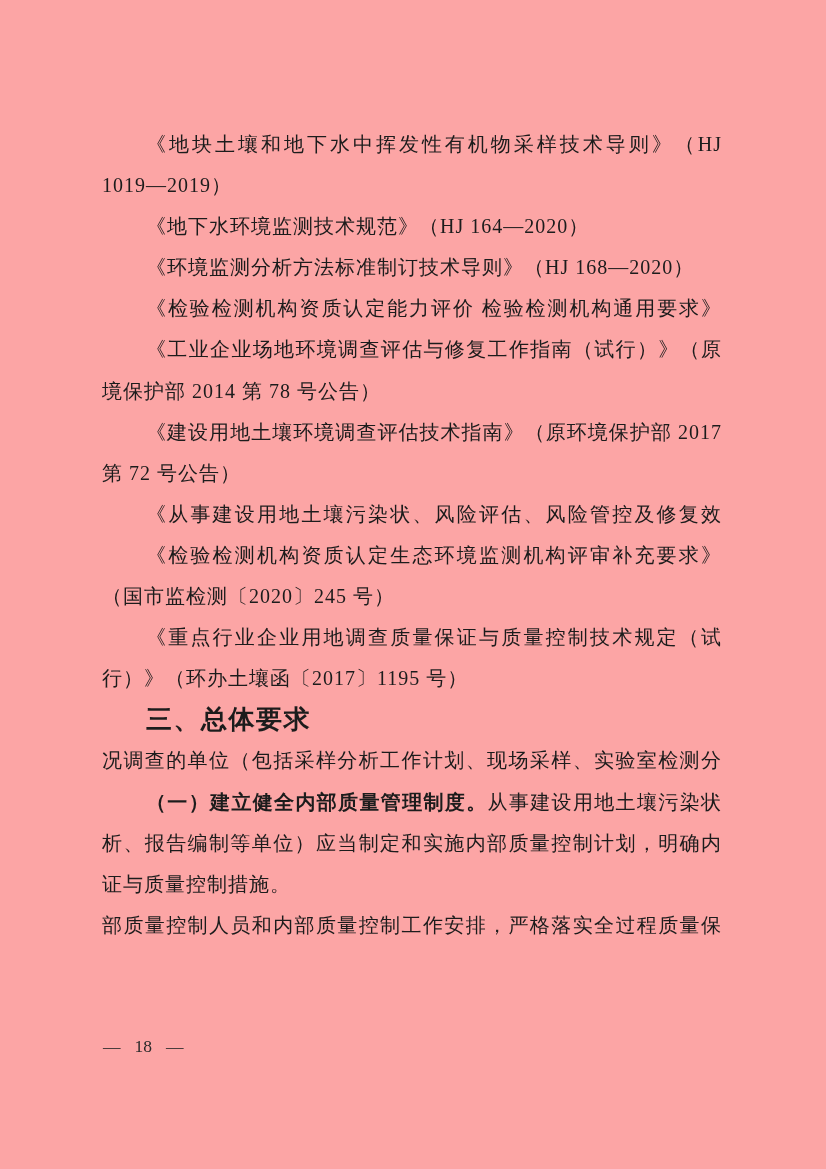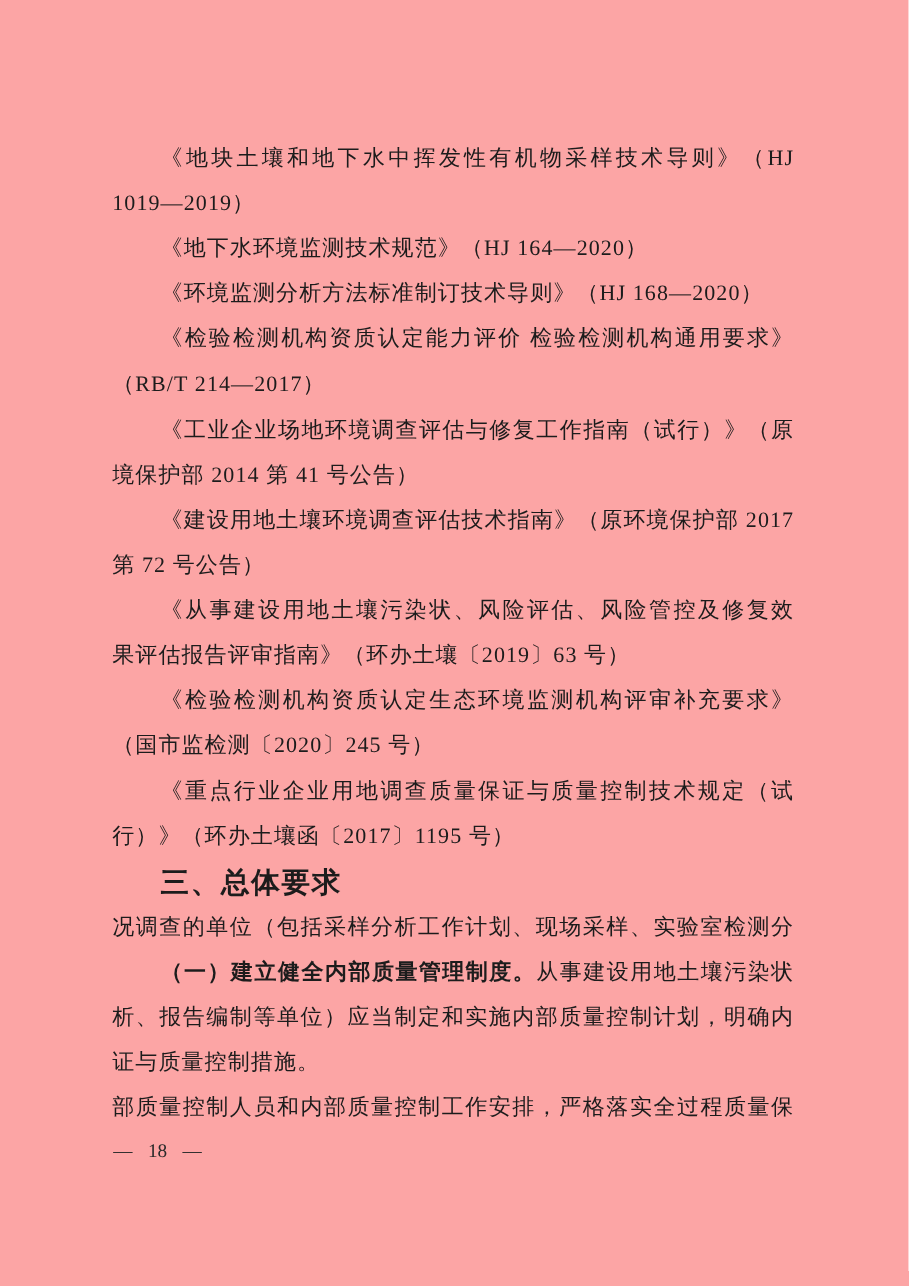--- a/index.html
+++ b/index.html
@@ -71,27 +71,25 @@
 <body>
 
 <div class="page">
 
   <div class="textblock">
     <div class="ln ind jst">《地块土壤和地下水中挥发性有机物采样技术导则》（HJ</div>
     <div class="ln">1019—2019）</div>
     <div class="ln ind">《地下水环境监测技术规范》（HJ 164—2020）</div>
     <div class="ln ind">《环境监测分析方法标准制订技术导则》（HJ 168—2020）</div>
     <div class="ln ind jst">《检验检测机构资质认定能力评价 检验检测机构通用要求》</div>
-    <div class="ln">（RB/T 214—2017）</div>
     <div class="ln ind jst">《工业企业场地环境调查评估与修复工作指南（试行）》（原环</div>
-    <div class="ln">境保护部 2014 第 41 号公告）</div>
+    <div class="ln">境保护部 2014 第 78 号公告）</div>
     <div class="ln ind jst">《建设用地土壤环境调查评估技术指南》（原环境保护部 2017</div>
     <div class="ln">第 72 号公告）</div>
     <div class="ln ind jst">《从事建设用地土壤污染状、风险评估、风险管控及修复效</div>
-    <div class="ln">果评估报告评审指南》（环办土壤〔2019〕63 号）</div>
     <div class="ln ind jst">《检验检测机构资质认定生态环境监测机构评审补充要求》</div>
     <div class="ln">（国市监检测〔2020〕245 号）</div>
     <div class="ln ind jst">《重点行业企业用地调查质量保证与质量控制技术规定（试</div>
     <div class="ln">行）》（环办土壤函〔2017〕1195 号）</div>
 
     <div class="ln ind hd">三、总体要求</div>
 
     <div class="ln jst">况调查的单位（包括采样分析工作计划、现场采样、实验室检测分</div>
     <div class="ln ind jst">
       <span class="blead">（一）建立健全内部质量管理制度。</span><span>从事建设用地土壤污染状</span>

